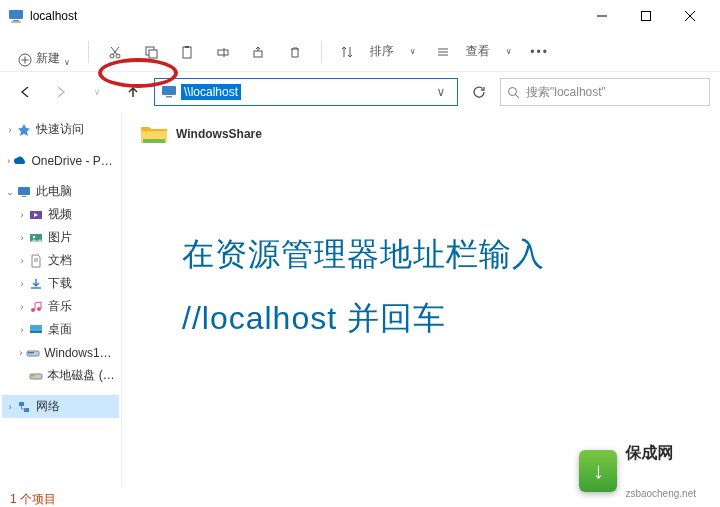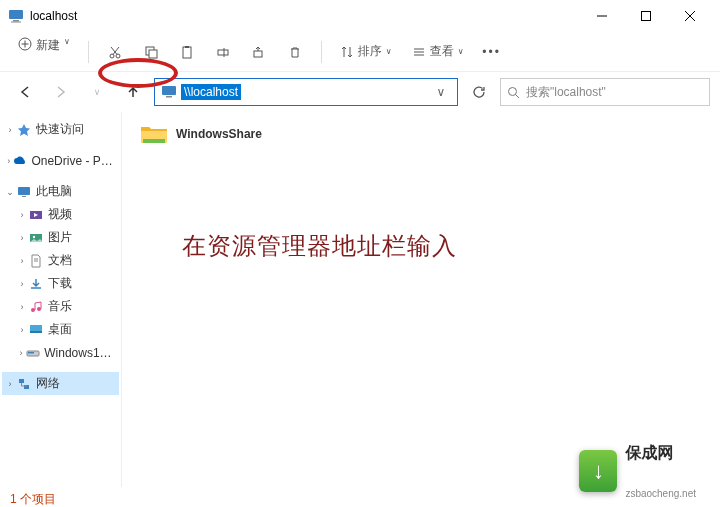--- a/index.html
+++ b/index.html
@@ -8,23 +8,23 @@
     
     .titlebar { height: 28px; display: flex; align-items: center; padding: 16px 8px; background: #fff; }
     .titlebar-icon { width: 16px; height: 16px; margin-right: 6px; display: inline-flex; }
     .titlebar-title { font-size: 12px; color: #000; }
     .titlebar-controls { margin-left: auto; display: flex; }
     .win-btn { width: 44px; height: 28px; display: flex; align-items: center; justify-content: center; cursor: pointer; }
     
     
     .toolbar { height: 40px; display: flex; align-items: center; padding: 0 10px; border-bottom: 1px solid #eee; gap: 4px; }
     .tb-btn { min-width: 32px; height: 30px; display: flex; align-items: center; justify-content: center; border-radius: 4px; cursor: pointer; padding: 0 4px; color: #555; }
-    .tb-new { display: flex; align-items: flex-start; gap: 4px; padding: 0 8px; }
+    .tb-new { display: flex; align-items: flex-end; gap: 4px; padding: 0 8px; }
     .tb-sep { width: 1px; height: 22px; background: #ddd; margin: 0 6px; }
-    .tb-sort, .tb-view { display: flex; align-items: center; gap: 4px; padding: 0 8px; }
+    .tb-sort, .tb-view { display: flex; align-items: center; gap: 16px; padding: 0 8px; }
     
     
     .navbar { height: 40px; display: flex; align-items: center; padding: 6px 10px; gap: 6px; }
     .nav-btn { width: 30px; height: 30px; display: flex; align-items: center; justify-content: center; cursor: pointer; color: #666; border-radius: 4px; }
     .nav-btn.disabled { color: #bbb; cursor: default; }
     .address-wrap { position: relative; flex: 1; }
     .address-bar { width: 100%; height: 28px; border: 1px solid #1a6bce; display: flex; align-items: center; padding: 0 6px; background: #fff; }
     .address-icon { width: 16px; height: 16px; margin-right: 4px; }
     .address-text { background: #0078d4; color: #fff; padding: 1px 3px; font-size: 12px; }
     .address-drop { width: 20px; color: #666; text-align: center; }
@@ -45,21 +45,21 @@
     .tree-icon { width: 16px; height: 16px; margin-right: 4px; display: inline-flex; align-items: center; justify-content: center; }
     .tree-label { font-size: 12px; overflow: hidden; text-overflow: ellipsis; }
     .tree-spacer { height: 8px; }
     .indent1 { padding-left: 14px; }
     
     .content { flex: 1; padding: 8px 16px; position: relative; }
     .folder-item { display: flex; align-items: center; gap: 8px; height: 28px; cursor: pointer; padding: 2px; font-weight: bold; }
     .folder-icon { width: 28px; height: 22px; }
     .folder-label { font-size: 12px; }
     
-    .annotation { position: absolute; top: 110px; left: 60px; font-size: 24px; color: #7f1d1d; line-height: 2; letter-spacing: 1px; }
+    .annotation { position: absolute; top: 110px; left: 60px; font-size: 32px; color: #0369a1; line-height: 2; letter-spacing: 1px; }
     
     
     .statusbar { height: 24px; display: flex; align-items: center; padding: 0 10px; color: #c2410c; font-size: 12px; }
     
     
     .watermark { position: absolute; right: 24px; bottom: 8px; display: flex; align-items: center; gap: 8px; }
     .wm-logo { width: 38px; height: 42px; background: linear-gradient(#7ac843, #3da035); border-radius: 6px; position: relative; box-shadow: 0 2px 6px rgba(0,0,0,0.3); }
     .wm-logo::after { content: "↓"; position: absolute; inset: 0; display: flex; align-items: center; justify-content: center; color: #fff; font-size: 22px; font-weight: bold; }
     .wm-text { text-align: left; }
     .wm-title { font-size: 16px; font-weight: bold; color: #2a2a2a; }
@@ -317,20 +317,30 @@
     <div class="tree-item indent1">
       <span class="tree-caret">›</span>
       <span class="tree-icon">
           <svg width="14" height="14">
             <rect x="1" y="5" width="12" height="5" rx="1" fill="#ccc" stroke="#888"></rect>
             <rect x="2" y="6" width="6" height="1.5" fill="#3b82c4"></rect>
           </svg>
         </span>
       <span class="tree-label">Windows10 (C:)</span>
     </div>
+    <div class="tree-item indent1">
+      <span class="tree-caret"></span>
+      <span class="tree-icon">
+          <svg width="14" height="14">
+            <rect x="1" y="5" width="12" height="5" rx="1" fill="#ccc" stroke="#888"></rect>
+            <rect x="2" y="6" width="4" height="1.5" fill="#d9a43b"></rect>
+          </svg>
+        </span>
+      <span class="tree-label">本地磁盘 (D:)</span>
+    </div>
     <div class="tree-spacer"></div>
     <div class="tree-item selected">
       <span class="tree-caret">›</span>
       <span class="tree-icon">
           <svg width="14" height="14">
             <rect x="2" y="2" width="5" height="4" fill="#3b82c4"></rect>
             <rect x="7" y="8" width="5" height="4" fill="#3b82c4"></rect>
             <path d="M4.5 6 v3 h5" fill="none" stroke="#888"></path>
           </svg>
         </span>
@@ -345,20 +355,21 @@
             <path d="M1 4 h8 l2 2 h16 v14 h-26 Z" fill="#ffd666"></path>
             <path d="M1 4 h8 l2 2 h16 v2 h-26 Z" fill="#f0b429"></path>
             <rect x="3" y="16" width="22" height="4" fill="#6fbf4b"></rect>
           </svg>
       </span>
       <span class="folder-label">WindowsShare</span>
     </div>
 
     <div class="annotation">
       <div>在资源管理器地址栏输入</div>
+      <div>//localhost   并回车</div>
     </div>
   </div>
 </div>
 
 <div class="statusbar">
   <span>1 个项目</span>
 </div>
 
 <div class="watermark">
   <div class="wm-logo"></div>

